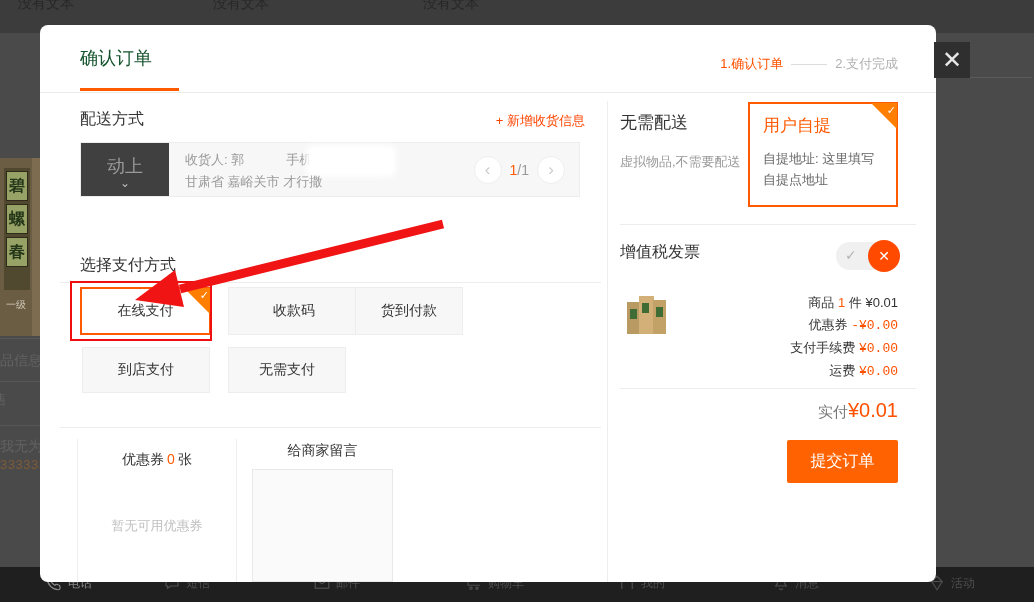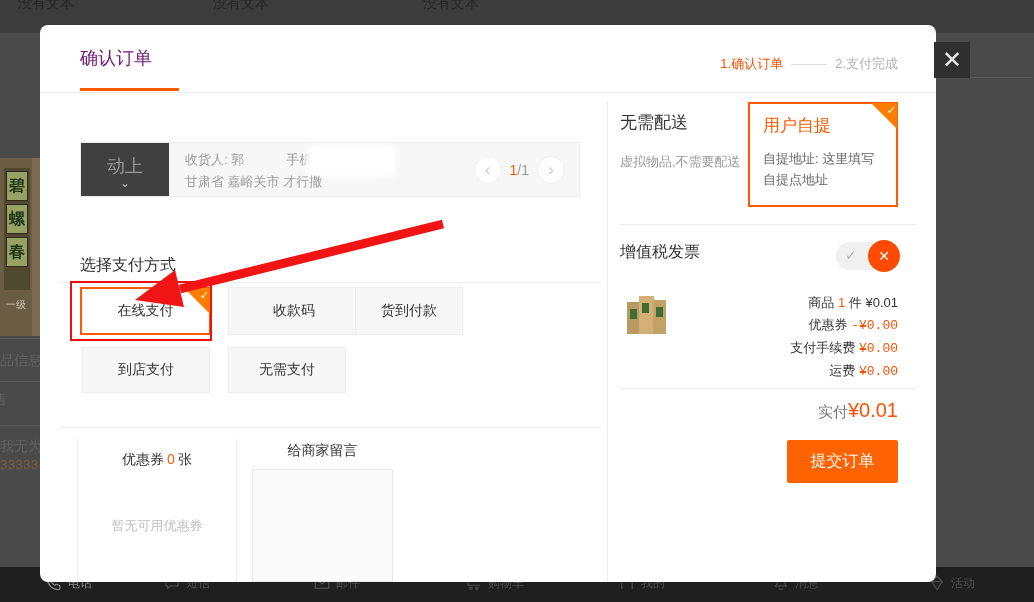--- a/index.html
+++ b/index.html
@@ -22,21 +22,21 @@
   .bg-faint-line { position:absolute; left:968px; top:77px; width:64px; height:1px; background:#5a5a5a; }
 
   
   .footer { position:absolute; left:0; top:567px; width:1034px; height:35px; background:#1f1f1f; z-index:1; }
   .fitem { position:absolute; top:574px; display:flex; align-items:center; gap:5px; color:#4e4e4e; font-size:12px; z-index:1; }
   .fitem.bright { color:#8a8a8a; }
   .fitem svg { width:18px; height:18px; stroke:currentColor; fill:none; stroke-width:1.6; }
 
   
   .modal { position:absolute; left:40px; top:25px; width:896px; height:557px; background:#fff; border-radius:8px; z-index:5; overflow:hidden; }
-  .m-title { position:absolute; left:40px; top:21px; font-size:18px; color:#701a75; }
+  .m-title { position:absolute; left:40px; top:21px; font-size:18px; color:#14532d; }
   .m-title-underline { position:absolute; left:40px; top:63px; width:99px; height:3px; background:#ff5a00; }
   .m-header-border { position:absolute; left:0; top:67px; width:896px; height:1px; background:#ebebeb; }
   .m-steps { position:absolute; right:38px; top:30px; display:flex; align-items:center; font-size:13px; }
   .m-steps .s1 { color:#ff5000; }
   .m-steps .sline { width:36px; height:1px; background:#dcdcdc; margin:0 8px; }
   .m-steps .s2 { color:#b0b0b0; }
 
   .close-btn { position:absolute; left:934px; top:42px; width:36px; height:36px; background:#2f2f2f; color:#e8e8e8;
     font-size:24px; display:flex; align-items:center; justify-content:center; z-index:6; cursor:pointer; }
 
@@ -197,20 +197,24 @@
 
     <div class="m-title">确认订单</div>
     <div class="m-title-underline"></div>
     <div class="m-header-border"></div>
     <div class="m-steps">
       <span class="s1">1.确认订单</span>
       <span class="sline"></span>
       <span class="s2">2.支付完成</span>
     </div>
 
+    <div class="ship-row">
+      <div class="sec-h">配送方式</div>
+      <div class="add-link">+ 新增收货信息</div>
+    </div>
 
     <div class="addr-card">
       <div class="addr-seg">
         <span class="carrier">动上</span>
         <span class="chev">⌄</span>
       </div>
       <div class="addr-line1">
         <span>收货人: 郭</span>
         <span>手机:</span>
       </div>

